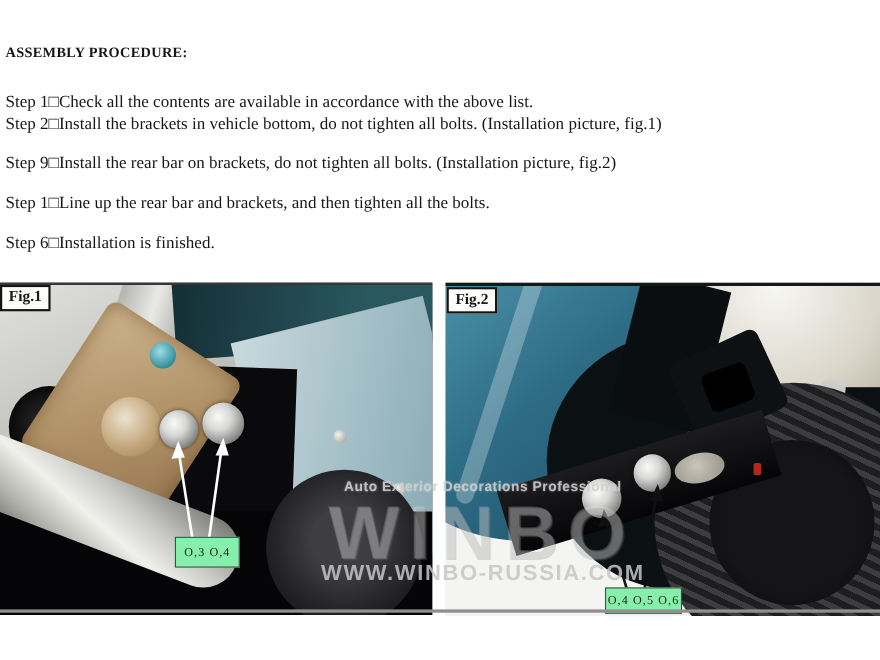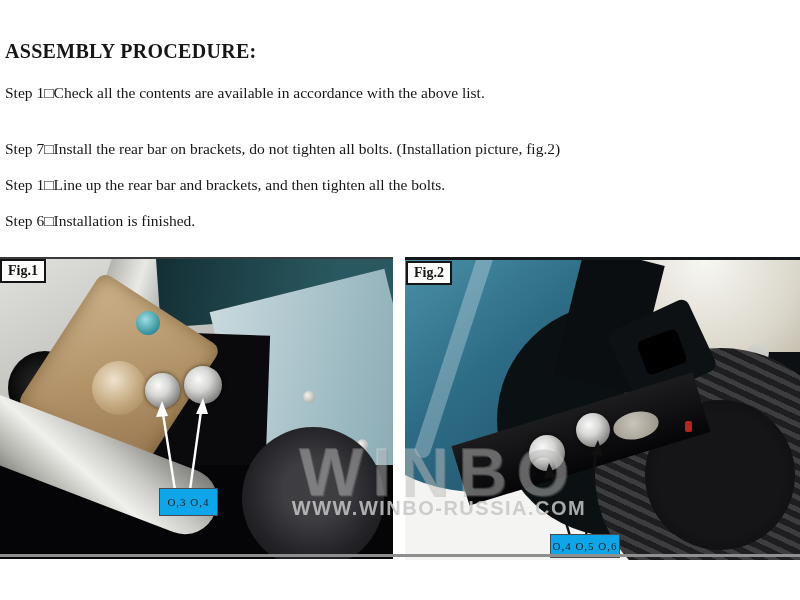--- a/index.html
+++ b/index.html
@@ -2,36 +2,36 @@
 <html><head>
 <meta charset="utf-8">
 <style>
   html,body{margin:0;padding:0;}
   .page{
     position:relative; width:800px; height:600px; background:#ffffff;
     font-family:"Liberation Serif", serif; color:#161616; overflow:hidden;
   }
   .title{
     position:absolute; left:5px; top:40px; margin:0;
-    font-size:20px; font-weight:bold; letter-spacing:.3px;
+    font-size:13px; font-weight:bold; letter-spacing:.3px;
   }
   .step{position:absolute; left:5px; margin:0; font-size:15.5px; white-space:nowrap;}
   .s1{top:84px}.s2{top:104px}.s3{top:140px}.s4{top:176px}.s5{top:212px}
 
   
   .photo{position:absolute; top:257px; height:300px; overflow:hidden; background:#06070a;}
   .fig1{left:0; width:393px; border-top:2px solid #3a3a3a;}
   .fig2{left:405px; width:395px; background:#e9ecec; border-top:3px solid #14181a;}
   .layer{position:absolute;}
   .fig-label{
     position:absolute; z-index:12; background:#fcfcfa; border:2px solid #141414;
     font-size:14px; padding:1px 6px 2px 6px; line-height:17px; font-weight:600;
   }
   .callout{
-    position:absolute; z-index:11; background:#0ea5e9; border:1px solid #4a4a4a;
+    position:absolute; z-index:11; background:#86efac; border:1px solid #4a4a4a;
     font-size:11px; text-align:center; letter-spacing:1px; color:#222;
     display:flex; align-items:center; justify-content:center;
   }
   .arrows{position:absolute; left:0; top:0; z-index:9;}
   .bolt{position:absolute; border-radius:50%; z-index:6;
     background:radial-gradient(circle at 38% 35%, #fafafa, #d6d6d4 35%, #8f8f8d 68%, #474747 100%);
     box-shadow:0 0 4px rgba(0,0,0,.6);}
 
   
   .f1-metal{left:-22px; top:-16px; width:272px; height:202px; transform:rotate(-6deg);
@@ -104,21 +104,22 @@
   .baseline{position:absolute; left:0; top:554px; width:800px; height:3px; background:#8f8f8f; z-index:15;}
 </style>
 </head>
 <body>
 
 <div class="page">
 
   <h1 class="title">ASSEMBLY PROCEDURE:</h1>
 
   <p class="step s1">Step 1□Check all the contents are available in accordance with the above list.</p>
-  <p class="step s3">Step 7□Install the rear bar on brackets, do not tighten all bolts. (Installation picture, fig.2)</p>
+  <p class="step s2">Step 2□Install the brackets in vehicle bottom, do not tighten all bolts. (Installation picture, fig.1)</p>
+  <p class="step s3">Step 9□Install the rear bar on brackets, do not tighten all bolts. (Installation picture, fig.2)</p>
   <p class="step s4">Step 1□Line up the rear bar and brackets, and then tighten all the bolts.</p>
   <p class="step s5">Step 6□Installation is finished.</p>
 
   <div class="photo fig1">
     <div class="layer f1-metal"></div>
     <div class="layer f1-pipe-top"></div>
     <div class="layer f1-hole"></div>
     <div class="layer f1-teal-top"></div>
     <div class="layer f1-teal-mid"></div>
     <div class="layer f1-panel">
@@ -178,17 +179,18 @@
     </svg>
 
     <div class="callout" style="left:145px; top:274px; width:68px; height:22px;">O,4 O,5 O,6</div>
 
     <div class="fig-label" style="left:1px; top:1px;">Fig.2</div>
   </div>
 
   <div class="baseline"></div>
 
   <div class="watermark">
+    <div class="wm-tag">Auto Exterior Decorations Professional</div>
     <div class="wm-logo">WINBO</div>
     <div class="wm-url">WWW.WINBO-RUSSIA.COM</div>
   </div>
 
 </div>
 
 </body></html>

